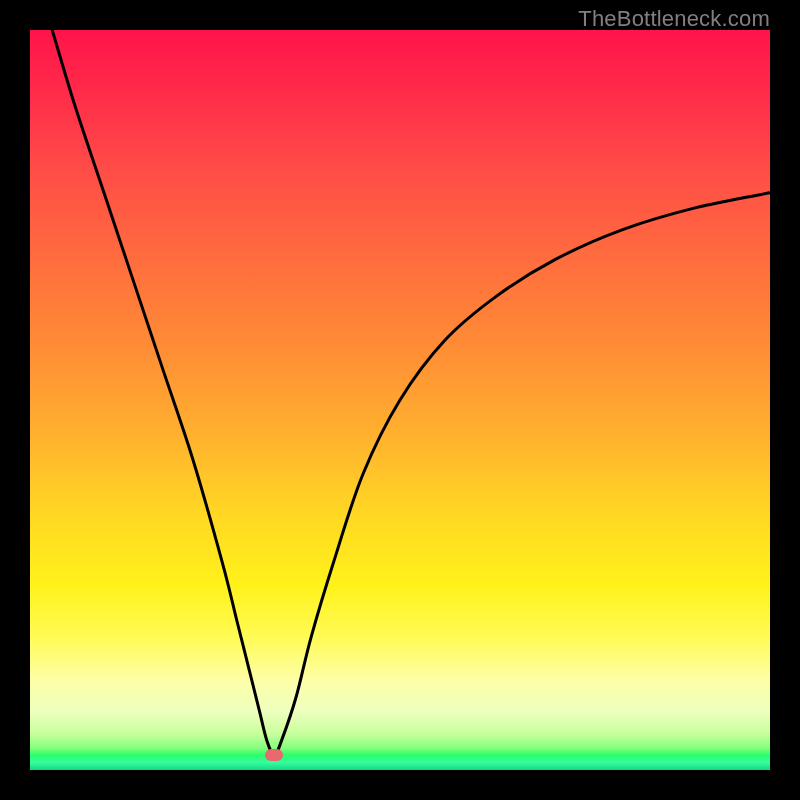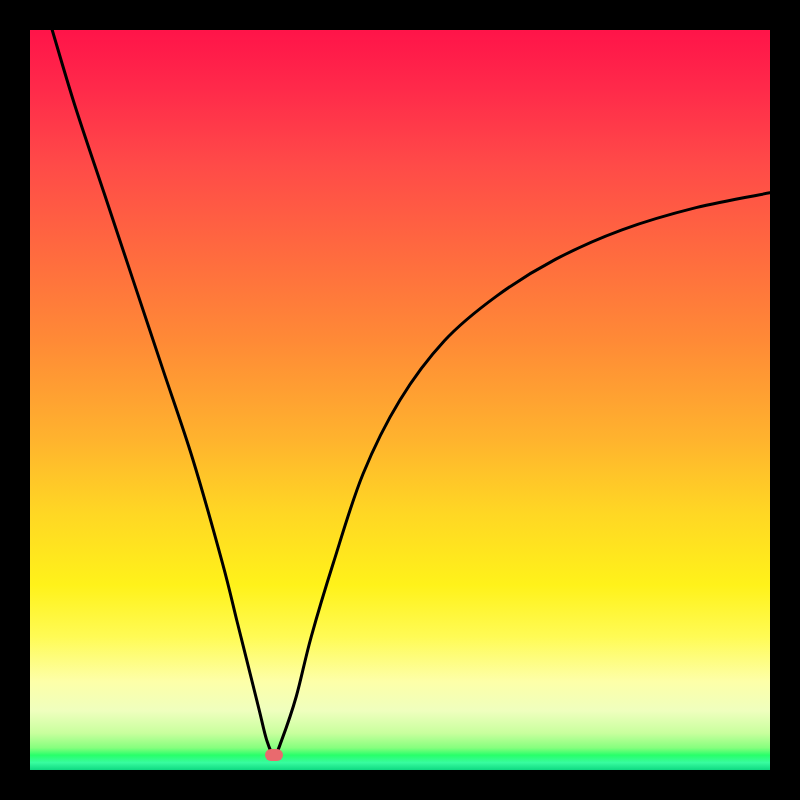--- a/index.html
+++ b/index.html
@@ -66,20 +66,21 @@
     width: 18px;
     height: 12px;
     border-radius: 6px;
     background: #e96a6e;
   }
 </style>
 </head>
 <body>
 
 <div class="frame">
+  <div class="watermark">TheBottleneck.com</div>
 
   <div class="plot">
     <svg class="curve" viewBox="0 0 740 740" preserveAspectRatio="none">
       <path id="curve-path" fill="none" stroke="#000" stroke-width="3" stroke-linecap="round" stroke-linejoin="round" d="M 22.2 0.0 C 25.9 12.3, 35.8 46.9, 44.4 74.0 C 53.0 101.1, 64.1 133.2, 74.0 162.8 C 83.9 192.4, 93.7 222.0, 103.6 251.6 C 113.5 281.2, 123.3 310.8, 133.2 340.4 C 143.1 370.0, 152.9 397.1, 162.8 429.2 C 172.7 461.3, 185.0 505.7, 192.4 532.8 C 199.8 559.9, 202.3 572.3, 207.2 592.0 C 212.1 611.7, 218.3 636.4, 222.0 651.2 C 225.7 666.0, 226.9 670.9, 229.4 680.8 C 231.9 690.7, 234.3 703.0, 236.8 710.4 C 239.3 717.8, 241.7 725.2, 244.2 725.2 C 246.7 725.2, 247.9 720.3, 251.6 710.4 C 255.3 700.5, 261.5 683.3, 266.4 666.0 C 271.3 648.7, 275.0 629.0, 281.2 606.8 C 287.4 584.6, 294.8 559.9, 303.4 532.8 C 312.0 505.7, 321.9 471.1, 333.0 444.0 C 344.1 416.9, 356.4 392.2, 370.0 370.0 C 383.6 347.8, 398.4 328.1, 414.4 310.8 C 430.4 293.5, 447.7 280.0, 466.2 266.4 C 484.7 252.8, 504.4 240.5, 525.4 229.4 C 546.4 218.3, 568.6 208.4, 592.0 199.8 C 615.4 191.2, 641.3 183.8, 666.0 177.6 C 690.7 171.4, 727.7 165.3, 740.0 162.8"></path>
     </svg>
     <div id="marker" class="marker" style="left: 235.2px; top: 719.2px; background: rgb(233, 106, 110);"></div>
   </div>
 </div>
 
 </body></html>

